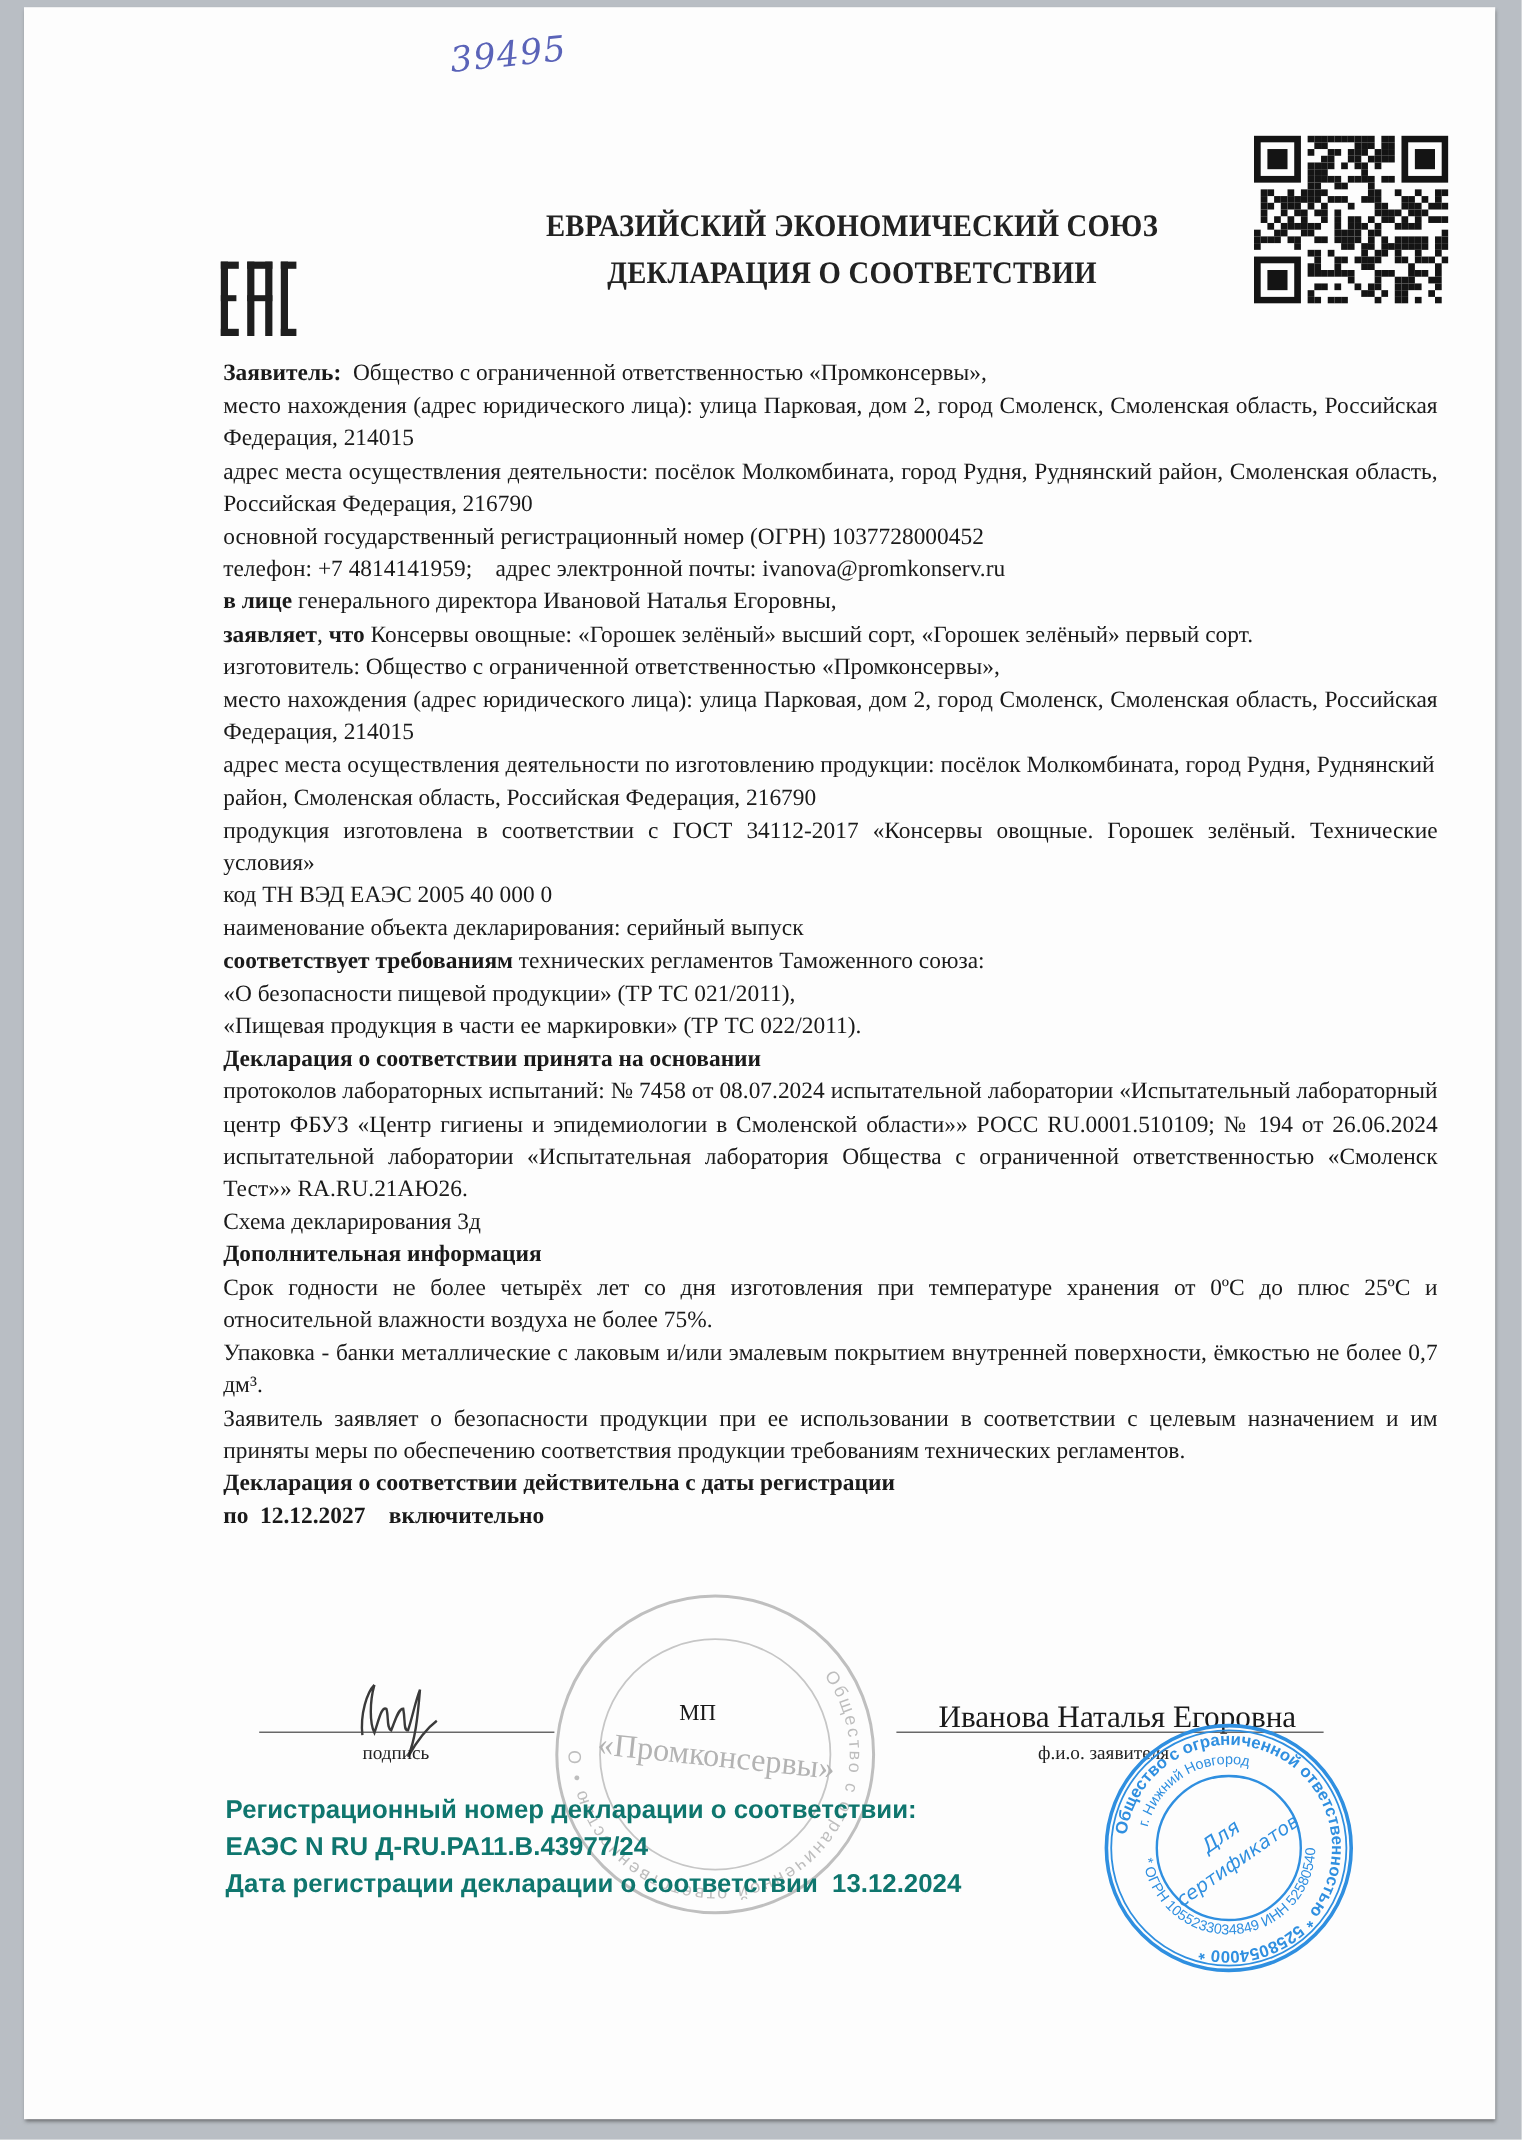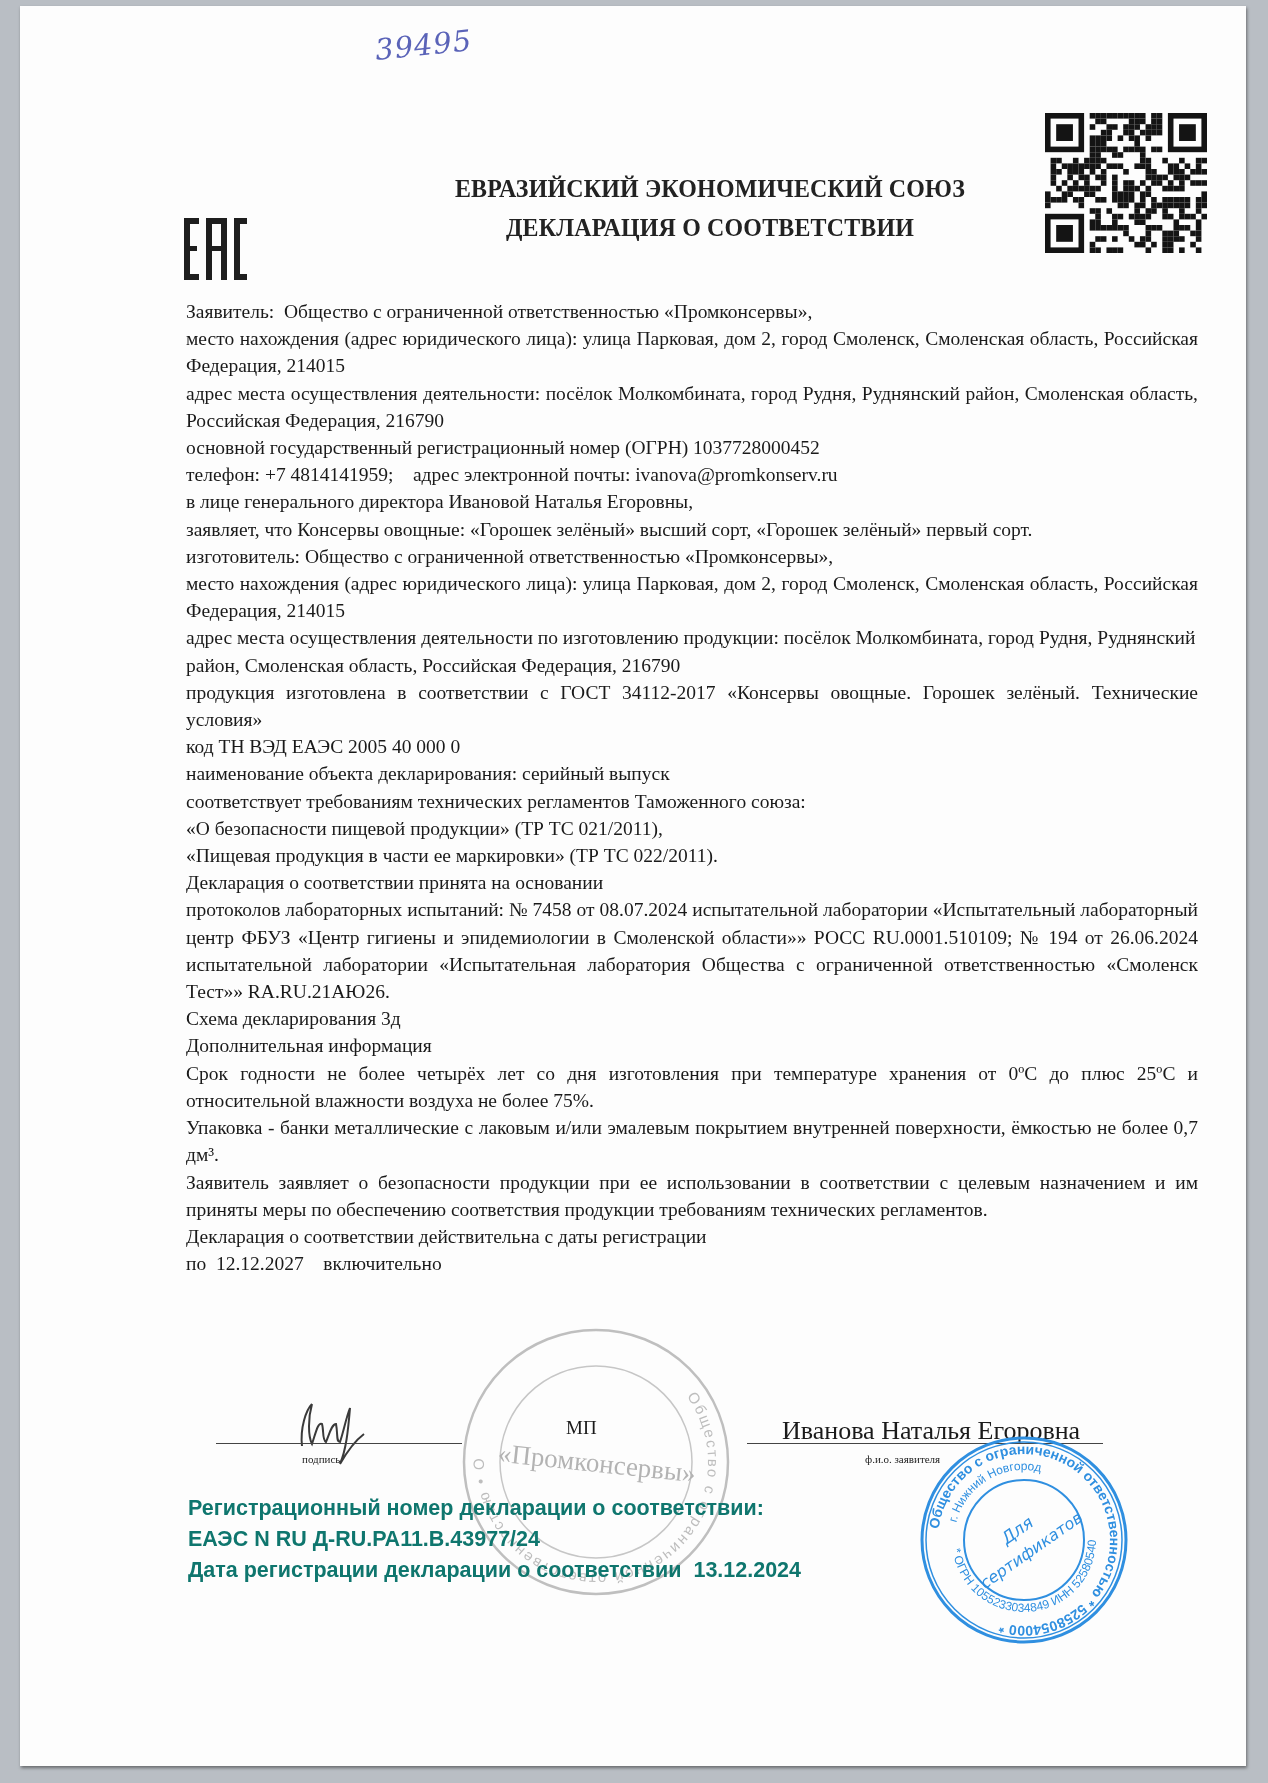--- a/index.html
+++ b/index.html
@@ -26,32 +26,32 @@
     font-weight: bold; color: #222; transform: scaleX(0.92); transform-origin: center;
   }
   .hdr1 { top: 168px; }
   .hdr2 { top: 207px; }
 
   .body-text {
     left: 166px; top: 292px; width: 1012px; font-size: 19.5px; line-height: 27.2px;
   }
   .body-text p { margin: 0; }
   .j { text-align: justify; text-align-last: left; }
-  b { font-weight: normal; }
+  b { font-weight: bold; }
   .u { }
 
   .reg-block {
     left: 168px; top: 1487px; font-family: "Liberation Sans", sans-serif; font-weight: bold;
     font-size: 21.5px; line-height: 31px; color: #0f766e;
   }
   .reg-block div { white-space: nowrap; }
 
   .sig-line1 { left: 196px; top: 1437px; width: 246px; border-top: 1.6px solid #444; }
   .sig-line2 { left: 727px; top: 1437px; width: 356px; border-top: 1.6px solid #444; }
-  .sig-cap { font-size: 11px; color: #222; }
+  .sig-cap { font-size: 16px; color: #222; }
   .cap1 { left: 282px; top: 1447px; }
   .cap2 { left: 845px; top: 1447px; }
   .mp { left: 546px; top: 1411px; font-size: 19px; text-align: right; }
   .fio { left: 762px; top: 1410px; font-size: 26px; }
   .signature { left: 270px; top: 1382px; width: 80px; height: 78px; }
 
   .stamp-gray { left: 436px; top: 1316px; width: 280px; height: 280px; opacity: 0.55; }
   .stamp-blue { left: 898px; top: 1428px; width: 212px; height: 212px; }
 </style>
 </head>

